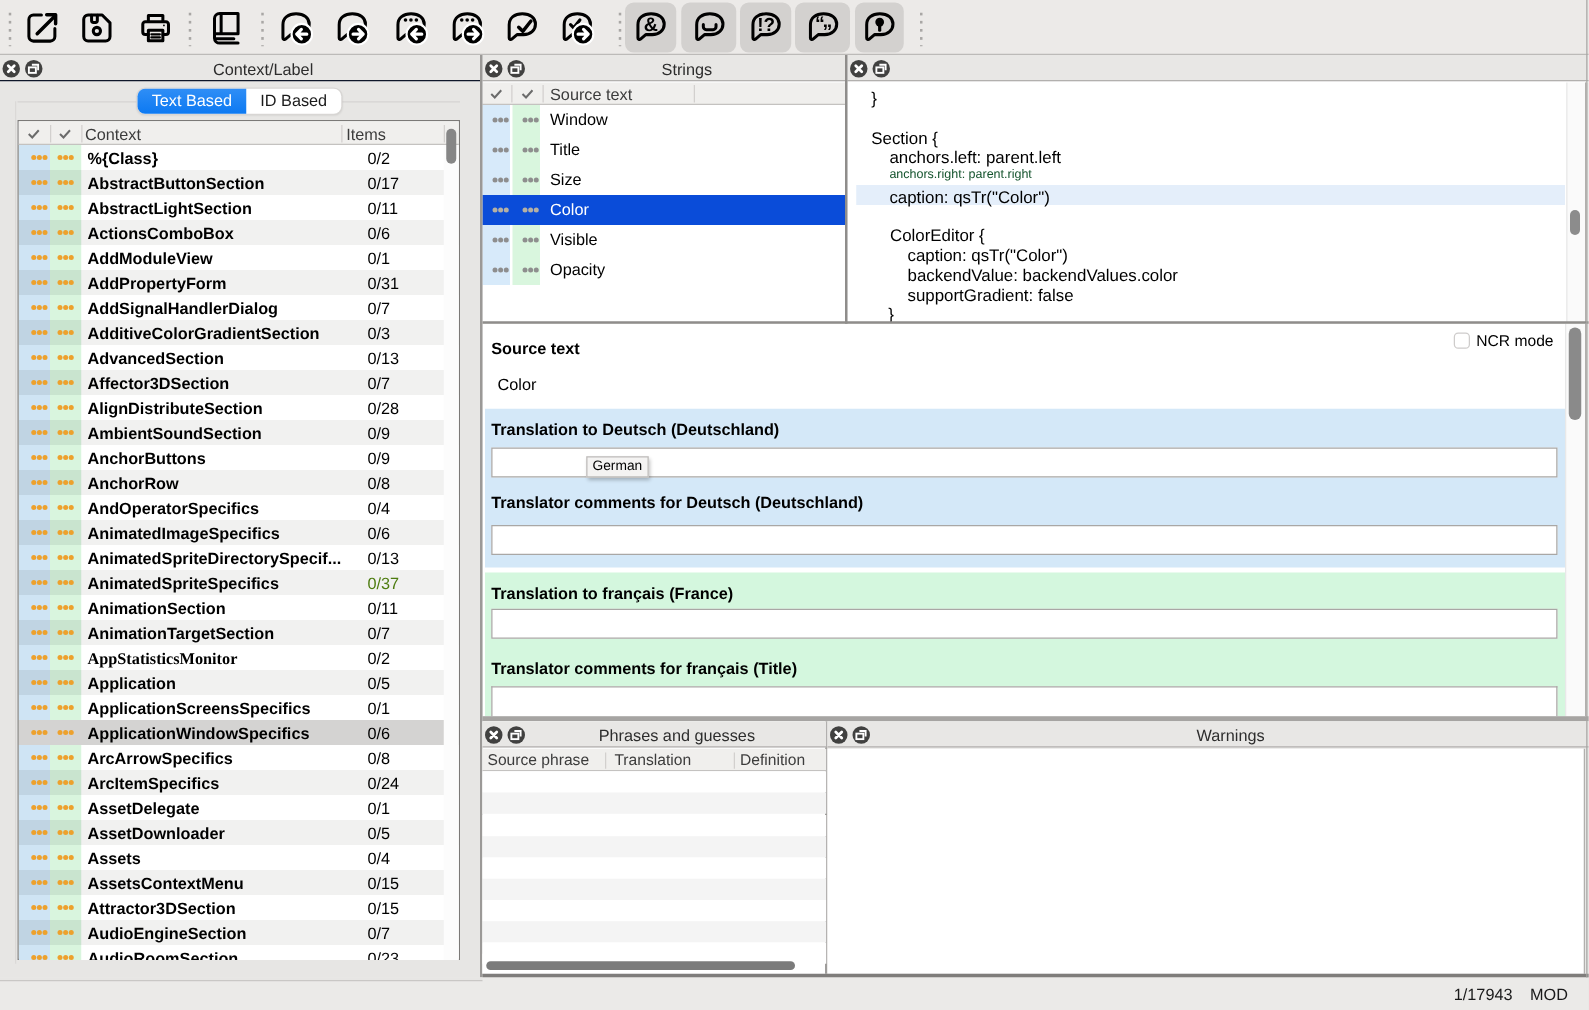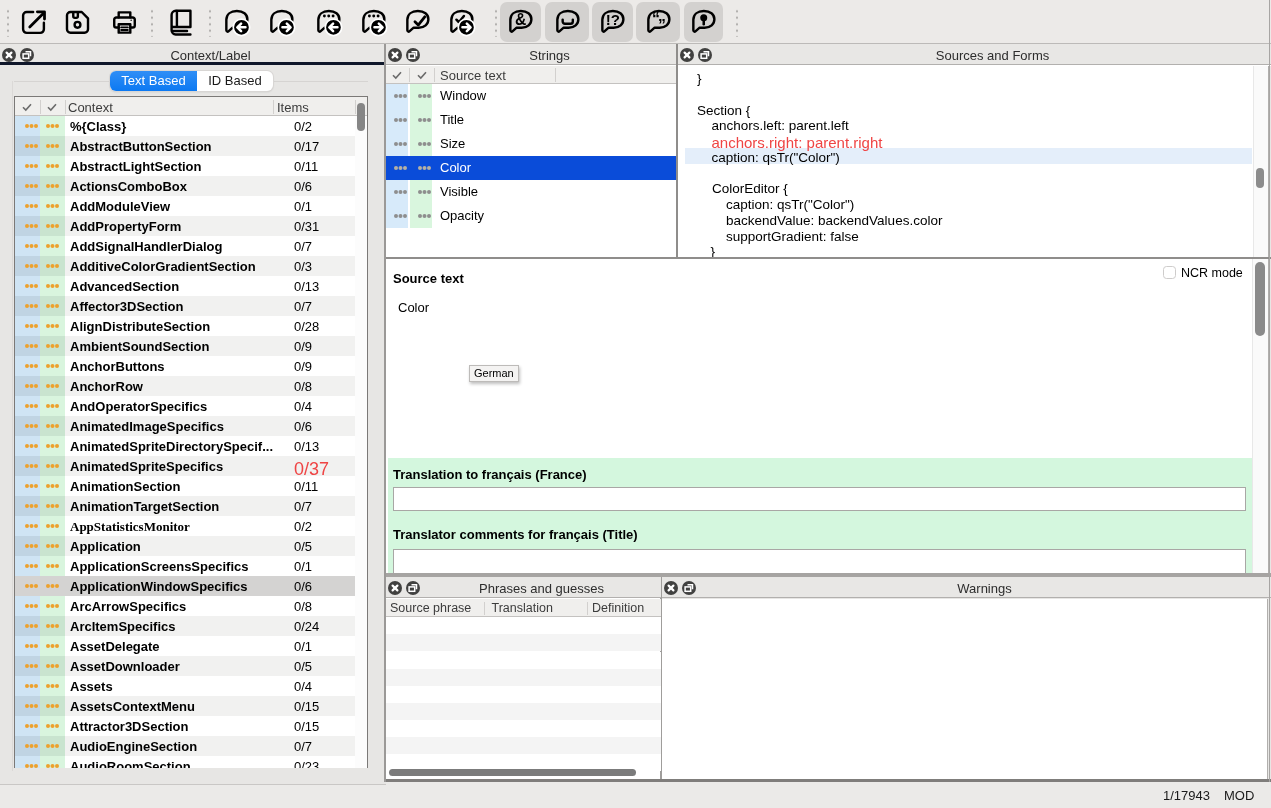--- a/index.html
+++ b/index.html
@@ -108,21 +108,21 @@
     </svg>
 <svg class="abs" style="left:689.0px;top:7.5px" width="29" height="29" viewBox="0 0 24 24" fill="none" stroke="#000" stroke-width="2" stroke-linecap="round" stroke-linejoin="round">
       <path d="M12.3 2.5 C17.6 2.5 21 5.3 21 9.3 C21 13.4 17.7 16.3 13 16.3 L8.8 16.3 L5.3 19.3 C4.6 19.9 3.6 19.4 3.6 18.5 L3.6 9.7 C3.6 5.2 7.2 2.5 12.3 2.5 Z"></path>
       <g fill="#000" stroke="none">
         <circle cx="12.2" cy="8" r="2.9"></circle>
         <rect x="11.15" y="9.8" width="2.1" height="4.6" rx="1"></rect>
       </g>
     </svg>
 </div>
 <div class="abs" style="left:0;top:44px;width:385px;height:741px;background:#e7e6e4;">
-<div class="abs" style="left:0px;top:0px;width:385px;height:21px;background:#e8e7e5;border-bottom:3px solid #0f172a;">
+<div class="abs" style="left:0px;top:0px;width:385px;height:21px;background:#e8e7e5;border-bottom:1px solid #0f172a;">
       <div class="dbtn" style="left:2px;">
         <svg width="14" height="14" viewBox="0 0 14 14">
           <path d="M4.6 4.6 L9.4 9.4 M9.4 4.6 L4.6 9.4" stroke="#fff" stroke-width="2.2" stroke-linecap="round"></path>
         </svg>
       </div>
       <div class="dbtn" style="left:20px;">
         <svg width="14" height="14" viewBox="0 0 14 14">
           <rect x="3.1" y="5.9" width="5.6" height="4.4" fill="none" stroke="#fff" stroke-width="1.5"></rect>
           <path d="M5.5 3.8 h 5 v 4.4" fill="none" stroke="#fff" stroke-width="1.5"></path>
         </svg>
@@ -269,21 +269,21 @@
 <div class="dot" style="left:9.5px;top:328px;background:#eda12d;box-shadow:4.5px 0 0 #eda12d, 9px 0 0 #eda12d;"></div>
 <div class="dot" style="left:30.5px;top:328px;background:#eda12d;box-shadow:4.5px 0 0 #eda12d, 9px 0 0 #eda12d;"></div>
 <div class="abs" style="left:55px;top:323px;font-size:13px;font-weight:bold;color:#000;">AnimatedSpriteDirectorySpecif...</div>
 <div class="abs" style="left:279px;top:323px;font-size:13px;color:#000;">0/13</div>
 <div class="abs" style="left:0;top:340px;width:352px;height:20px;background:#f1f1f0;"></div>
 <div class="abs" style="left:0;top:340px;width:25px;height:20px;background:#c0d4e3;"></div>
 <div class="abs" style="left:25px;top:340px;width:25px;height:20px;background:#c9e4cf;"></div>
 <div class="dot" style="left:9.5px;top:348px;background:#eda12d;box-shadow:4.5px 0 0 #eda12d, 9px 0 0 #eda12d;"></div>
 <div class="dot" style="left:30.5px;top:348px;background:#eda12d;box-shadow:4.5px 0 0 #eda12d, 9px 0 0 #eda12d;"></div>
 <div class="abs" style="left:55px;top:343px;font-size:13px;font-weight:bold;color:#000;">AnimatedSpriteSpecifics</div>
-<div class="abs" style="left:279px;top:343px;font-size:18px;color:#ef4444;">0/37</div>
+<div class="abs" style="left:279px;top:343px;font-size:13px;color:#4d7c0f;">0/37</div>
 <div class="abs" style="left:0;top:360px;width:352px;height:20px;background:#ffffff;"></div>
 <div class="abs" style="left:0;top:360px;width:25px;height:20px;background:#cfe4f4;"></div>
 <div class="abs" style="left:25px;top:360px;width:25px;height:20px;background:#d9f5de;"></div>
 <div class="dot" style="left:9.5px;top:368px;background:#eda12d;box-shadow:4.5px 0 0 #eda12d, 9px 0 0 #eda12d;"></div>
 <div class="dot" style="left:30.5px;top:368px;background:#eda12d;box-shadow:4.5px 0 0 #eda12d, 9px 0 0 #eda12d;"></div>
 <div class="abs" style="left:55px;top:363px;font-size:13px;font-weight:bold;color:#000;">AnimationSection</div>
 <div class="abs" style="left:279px;top:363px;font-size:13px;color:#000;">0/11</div>
 <div class="abs" style="left:0;top:380px;width:352px;height:20px;background:#f1f1f0;"></div>
 <div class="abs" style="left:0;top:380px;width:25px;height:20px;background:#c0d4e3;"></div>
 <div class="abs" style="left:25px;top:380px;width:25px;height:20px;background:#c9e4cf;"></div>
@@ -442,44 +442,49 @@
         <svg width="14" height="14" viewBox="0 0 14 14">
           <path d="M4.6 4.6 L9.4 9.4 M9.4 4.6 L4.6 9.4" stroke="#fff" stroke-width="2.2" stroke-linecap="round"></path>
         </svg>
       </div>
       <div class="dbtn" style="left:20px;">
         <svg width="14" height="14" viewBox="0 0 14 14">
           <rect x="3.1" y="5.9" width="5.6" height="4.4" fill="none" stroke="#fff" stroke-width="1.5"></rect>
           <path d="M5.5 3.8 h 5 v 4.4" fill="none" stroke="#fff" stroke-width="1.5"></path>
         </svg>
       </div>
-      <div class="abs ttl" style="left:40px;top:4px;width:549px;">Sources and Forms</div>
     </div>
 <div class="abs" style="left:0;top:22px;width:574px;height:192px;background:#fff;overflow:hidden;">
 <div class="abs" style="left:7px;top:82px;width:567px;height:16px;background:#e4eefa;"></div>
 <div class="abs" style="left:19px;top:5.0px;font-size:13.5px;color:#000;white-space:pre;">}</div>
 <div class="abs" style="left:19px;top:36.5px;font-size:13.5px;color:#000;white-space:pre;">Section {</div>
 <div class="abs" style="left:33.5px;top:52.25px;font-size:13.5px;color:#000;white-space:pre;">anchors.left: parent.left</div>
-<div class="abs" style="left:33.5px;top:68.0px;font-size:15px;color:#ef4444;white-space:pre;">anchors.right: parent.right</div>
+<div class="abs" style="left:33.5px;top:68.0px;font-size:10px;color:#14532d;white-space:pre;">anchors.right: parent.right</div>
 <div class="abs" style="left:33.5px;top:83.75px;font-size:13.5px;color:#000;white-space:pre;">caption: qsTr("Color")</div>
 <div class="abs" style="left:34px;top:115.25px;font-size:13.5px;color:#000;white-space:pre;">ColorEditor {</div>
 <div class="abs" style="left:48px;top:131.0px;font-size:13.5px;color:#000;white-space:pre;">caption: qsTr("Color")</div>
 <div class="abs" style="left:48px;top:146.75px;font-size:13.5px;color:#000;white-space:pre;">backendValue: backendValues.color</div>
 <div class="abs" style="left:48px;top:162.5px;font-size:13.5px;color:#000;white-space:pre;">supportGradient: false</div>
 <div class="abs" style="left:32.5px;top:178.25px;font-size:13.5px;color:#000;white-space:pre;">}</div>
 </div>
 <div class="abs" style="left:575px;top:22px;width:15px;height:192px;background:#fafafa;border-left:1px solid #e8e8e8;"></div>
 <div class="abs" style="left:578px;top:124px;width:8px;height:20px;background:#8c8c8c;border-radius:4px;"></div>
 <div class="abs" style="left:590px;top:22px;width:3px;height:192px;background:#e7e6e4;border-left:1px solid #b1afad;"></div>
 </div>
 <div class="abs" style="left:386px;top:259px;width:885px;height:314px;background:#fff;">
 <div class="abs" style="left:7px;top:12px;font-size:13px;font-weight:bold;color:#000;">Source text</div>
 <div class="abs" style="left:12px;top:41px;font-size:13px;color:#000;">Color</div>
 <div class="abs" style="left:777px;top:7px;width:13px;height:13px;background:#fff;border:1px solid #cecccb;border-radius:3.5px;"></div>
 <div class="abs" style="left:795px;top:7px;font-size:12.5px;color:#000;">NCR mode</div>
+<div class="abs" style="left:2px;top:68px;width:864px;height:127px;background:#d4e8f8;">
+<div class="abs" style="left:5px;top:9px;font-size:13px;font-weight:bold;color:#000;">Translation to Deutsch (Deutschland)</div>
+<div class="abs" style="left:5px;top:31px;width:853px;height:24px;background:#fff;border:1px solid #a9a7a5;"></div>
+<div class="abs" style="left:5px;top:67px;font-size:13px;font-weight:bold;color:#000;">Translator comments for Deutsch (Deutschland)</div>
+<div class="abs" style="left:5px;top:93px;width:853px;height:24px;background:#fff;border:1px solid #a9a7a5;"></div>
+</div>
 <div class="abs" style="left:83px;top:106px;padding:1px 4px 2px 4px;background:#f4f3f2;border:1px solid #bdbbb9;font-size:11px;color:#000;box-shadow:1px 2px 3px rgba(0,0,0,0.25);">German</div>
 <div class="abs" style="left:2px;top:199px;width:864px;height:115px;background:#d4f7de;">
 <div class="abs" style="left:5px;top:9px;font-size:13px;font-weight:bold;color:#000;">Translation to français (France)</div>
 <div class="abs" style="left:5px;top:29px;width:853px;height:24px;background:#fff;border:1px solid #a9a7a5;"></div>
 <div class="abs" style="left:5px;top:69px;font-size:13px;font-weight:bold;color:#000;">Translator comments for français (Title)</div>
 <div class="abs" style="left:5px;top:91px;width:853px;height:24px;background:#fff;border:1px solid #a9a7a5;border-bottom:none;"></div>
 </div>
 <div class="abs" style="left:866px;top:0;width:16px;height:314px;background:#fafafa;border-left:1px solid #e8e8e8;"></div>
 <div class="abs" style="left:868.5px;top:3px;width:10px;height:74px;background:#8a8a8a;border-radius:5px;"></div>
 <div class="abs" style="left:882px;top:0;width:3px;height:314px;background:#e7e6e4;border-left:1px solid #b1afad;"></div>

